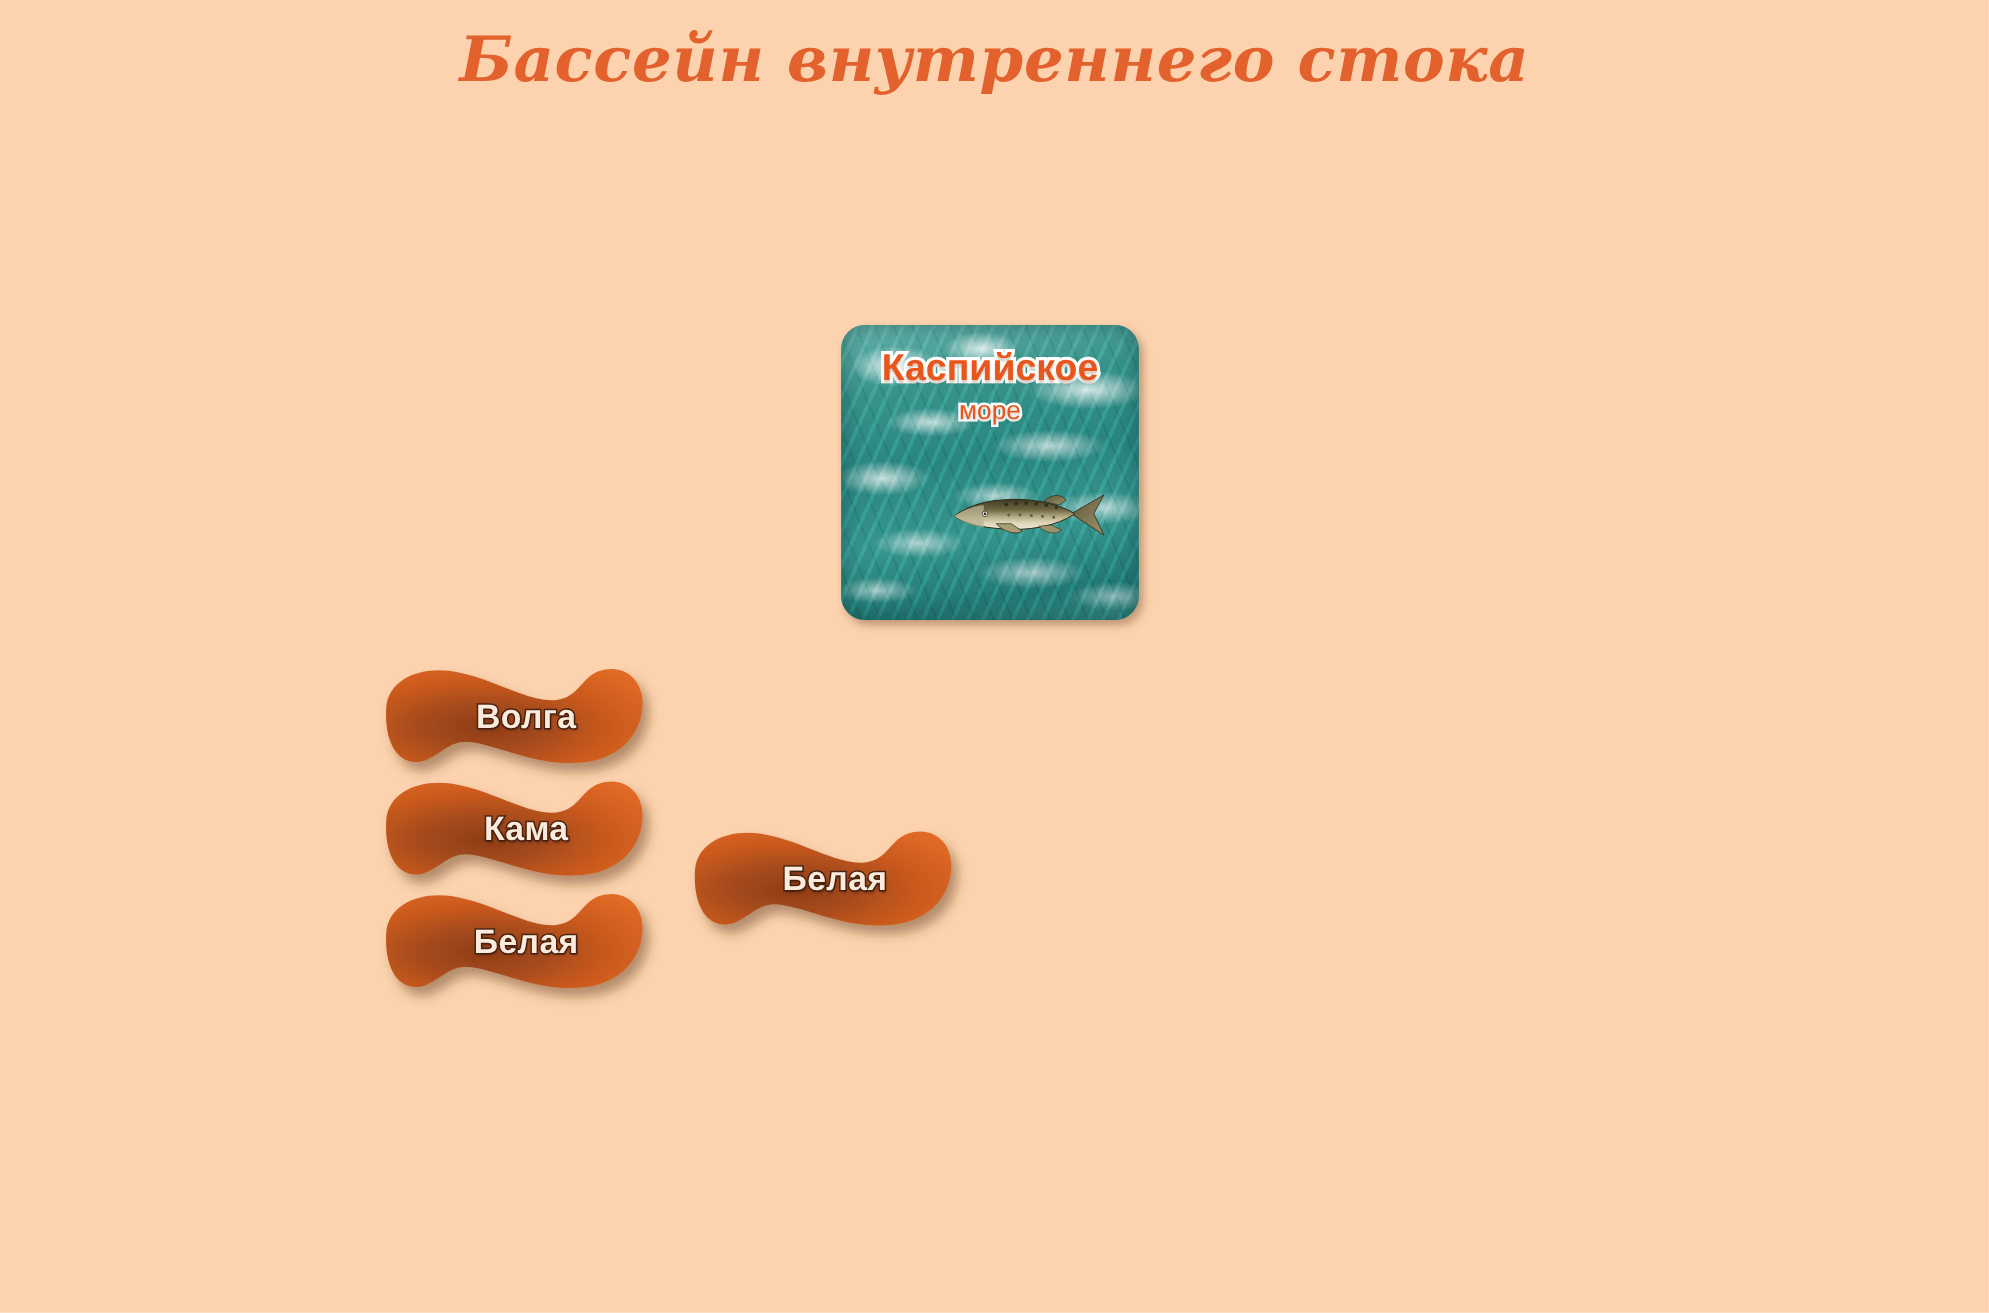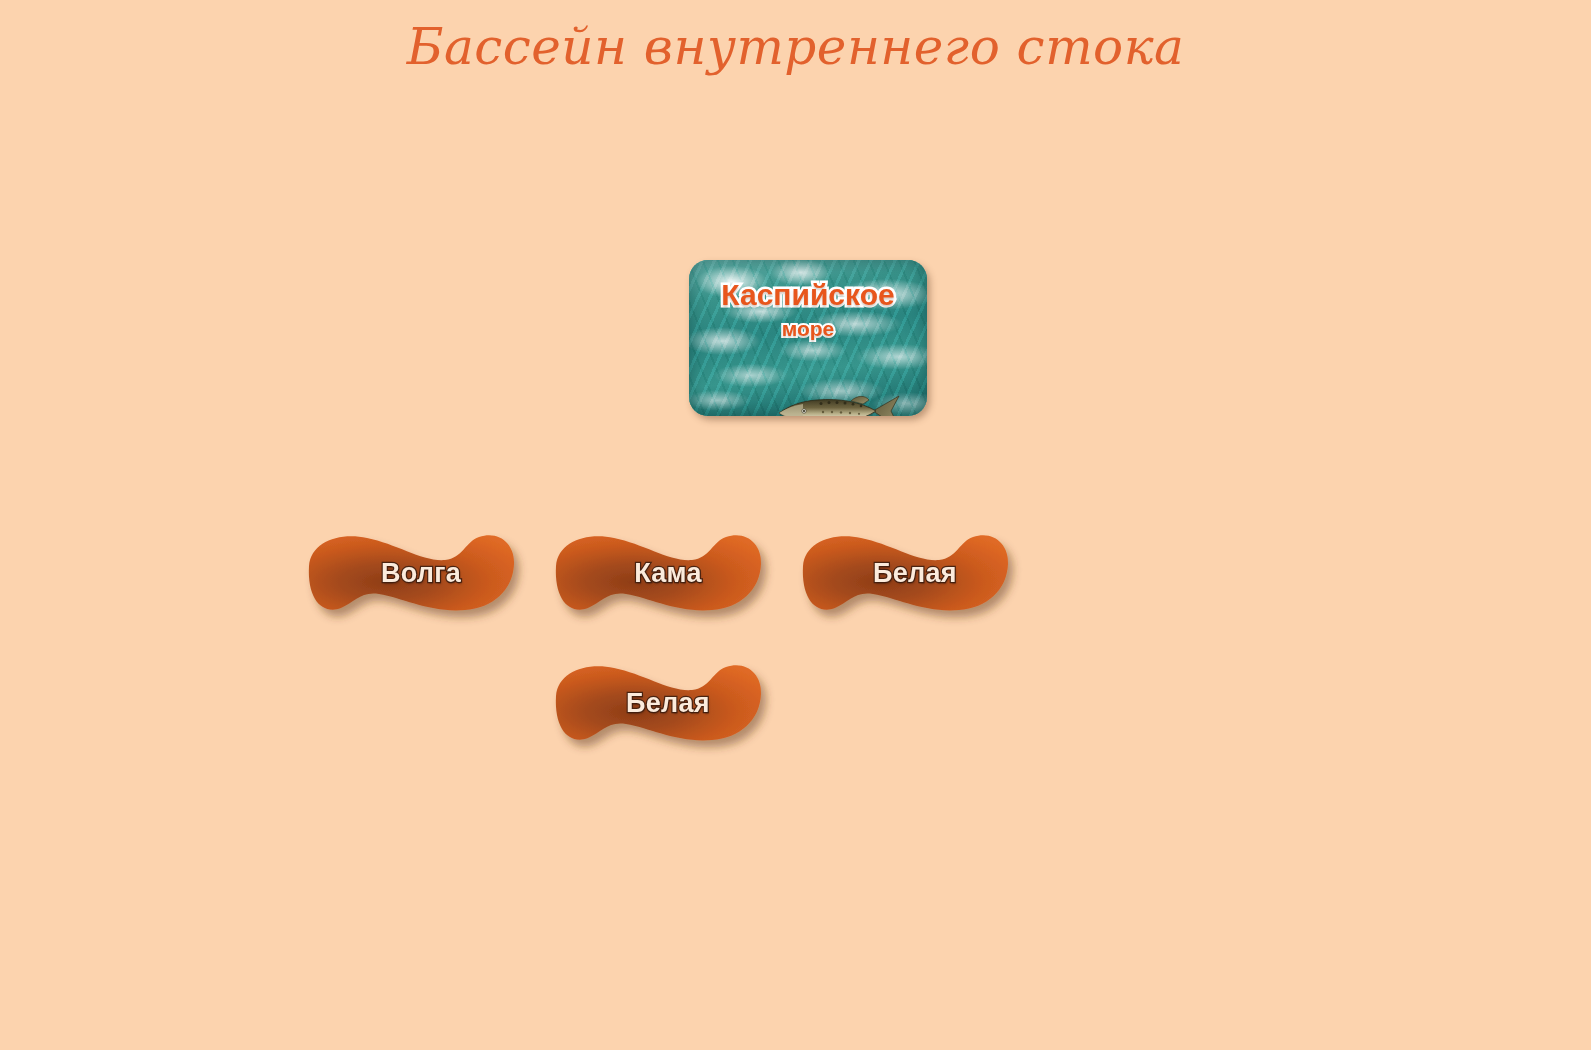--- a/index.html
+++ b/index.html
@@ -18,35 +18,35 @@
 
   
   .page-title {
     position: absolute;
     top: 18px;
     left: 0;
     width: 1591px;
     text-align: center;
     font-family: "DejaVu Serif", serif;
     font-style: italic;
-    font-weight: 400;
+    font-weight: 700;
     font-size: 50px;
     letter-spacing: 0.5px;
     color: #E2612D;
     white-space: nowrap;
     user-select: none;
   }
 
   
   .sea-card {
     position: absolute;
-    left: 689px;
+    left: 673px;
     top: 260px;
     width: 238px;
-    height: 156px;
+    height: 236px;
     border-radius: 19px;
     overflow: hidden;
     box-shadow: 3px 4px 7px rgba(90, 50, 25, 0.38);
     background: #2f7f7d;
   }
   .sea-water {
     position: absolute;
     inset: 0;
     background:
       radial-gradient(ellipse 58px 26px at 18% 14%, rgba(255,255,255,0.92) 0%, rgba(255,255,255,0.05) 62%),
@@ -99,40 +99,41 @@
     letter-spacing: 0px;
     line-height: 1.0;
     -webkit-text-stroke: 5px #FFFFFF;
     paint-order: stroke fill;
     text-shadow: 0 2px 2px rgba(90,40,10,0.25);
   }
   .sea-sub {
     display: block;
     margin-top: 7px;
     font-family: "Liberation Sans", sans-serif;
-    font-weight: 700;
+    font-weight: 400;
     font-size: 21px;
     color: #E8561C;
     -webkit-text-stroke: 4px #FFFFFF;
     paint-order: stroke fill;
     text-shadow: 0 2px 2px rgba(90,40,10,0.25);
   }
 
   .sturgeon {
     position: absolute;
     left: 88px;
     top: 128px;
     width: 124px;
     height: 46px;
   }
 
   
   .rivers-row {
     position: absolute;
     display: flex;
+    flex-direction: column;
   }
   .rivers-row.row-1 { left: 305px; top: 528px; }
   .rivers-row.row-2 { left: 552px; top: 658px; }
 
   .river {
     position: relative;
     width: 214px;
     height: 90px;
     margin-right: 33px;
     cursor: pointer;

